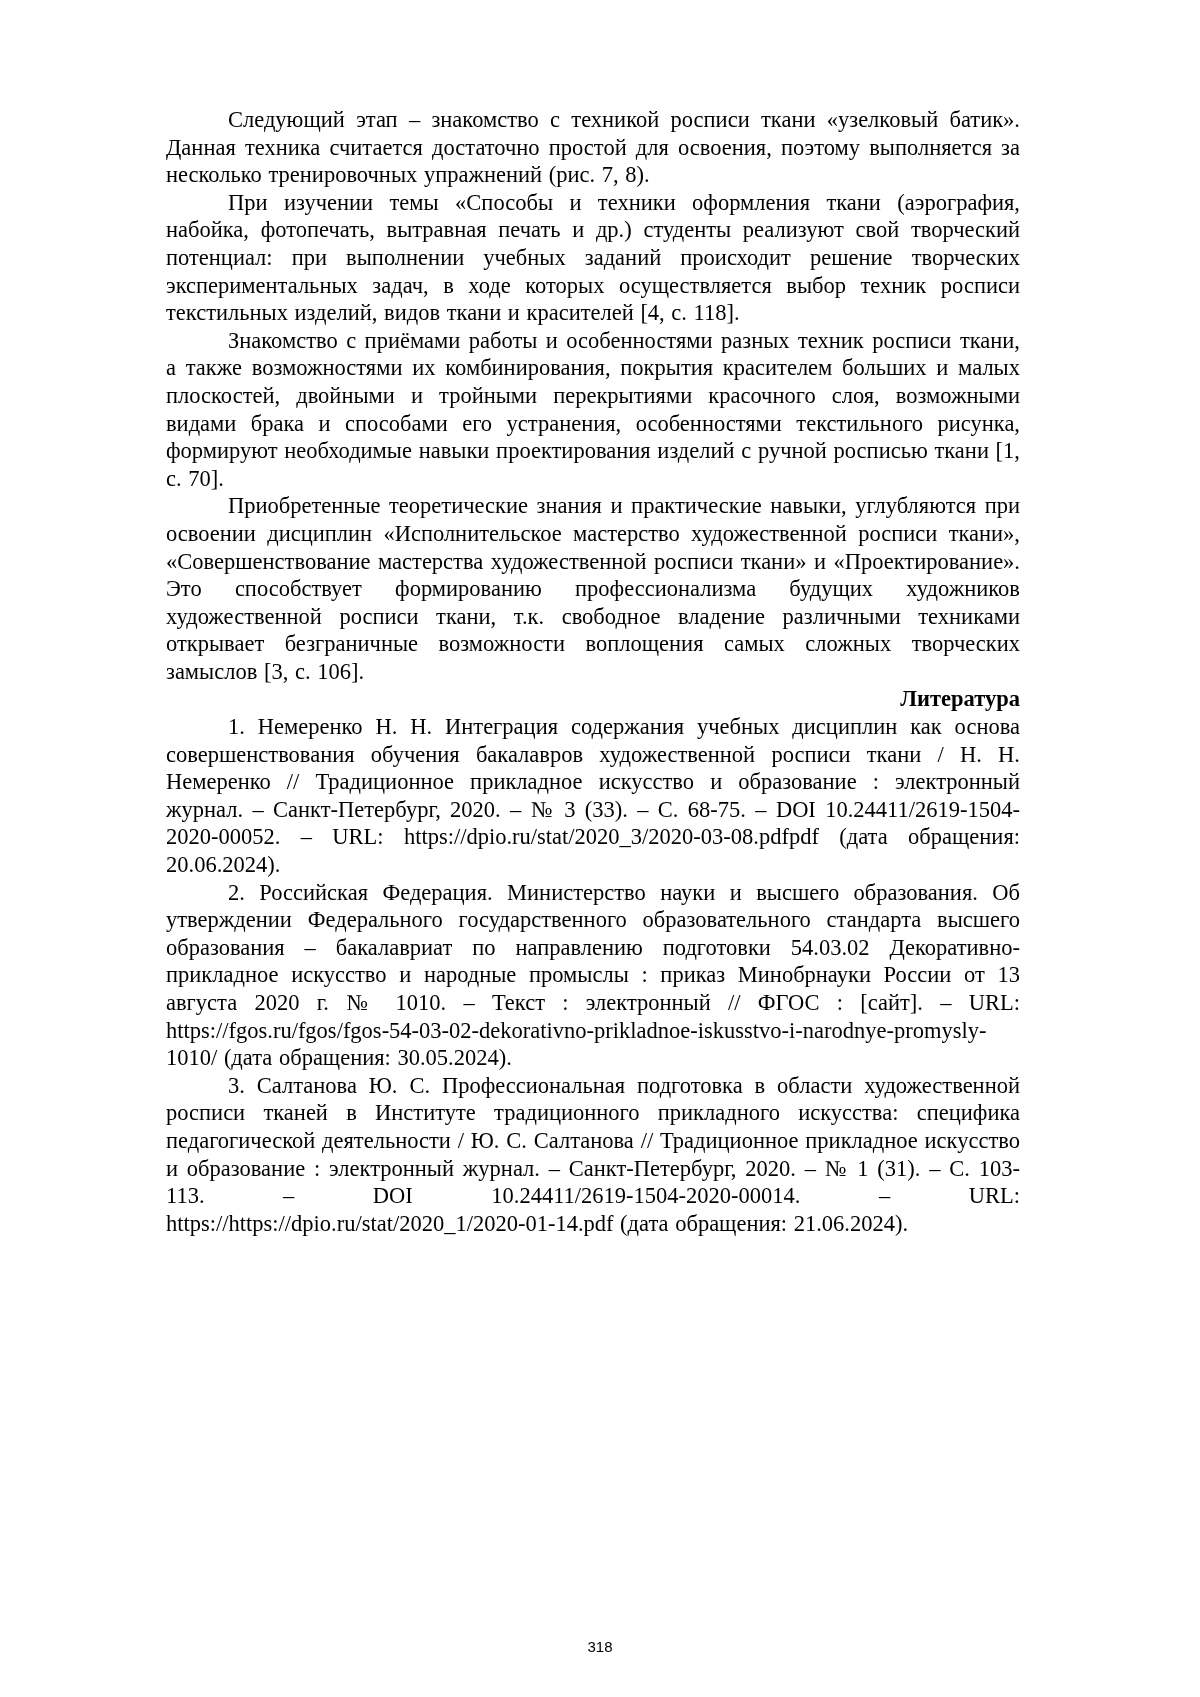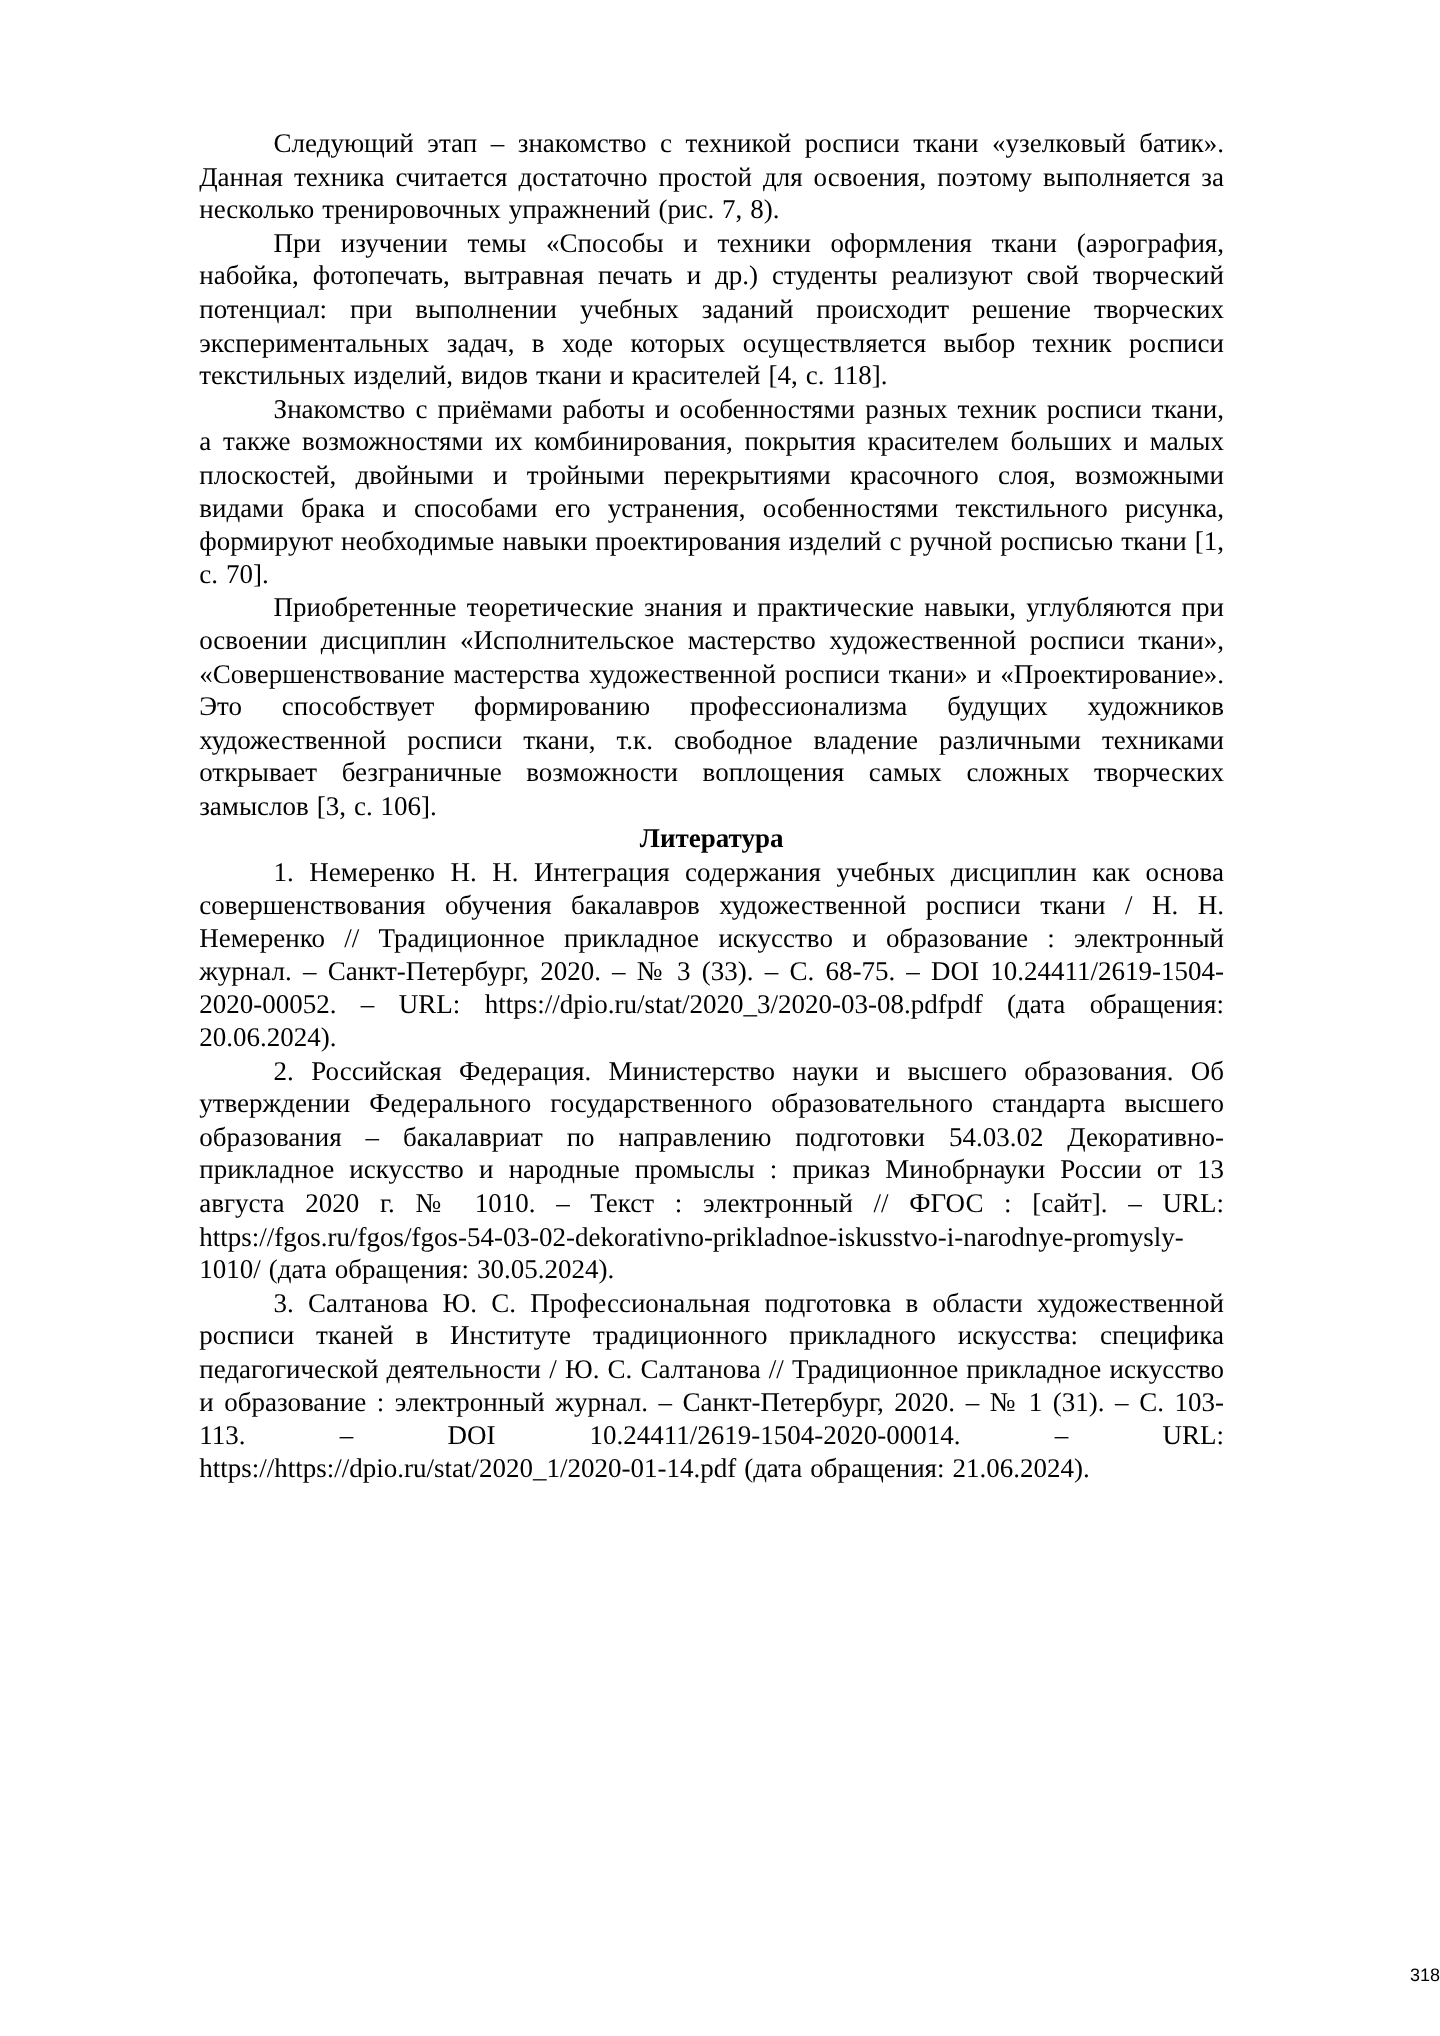--- a/index.html
+++ b/index.html
@@ -27,29 +27,29 @@
     margin: 0;
     text-align: justify;
     text-indent: 62px;
     word-spacing: 1px;
   }
   .lit-heading {
     margin: 0;
     font-size: 22.5px;
     line-height: 27.6px;
     font-weight: bold;
-    text-align: center;
+    text-align: right;
     text-indent: 0;
   }
   .page-footer {
     position: absolute;
     left: 0;
     right: 0;
     bottom: 42px;
-    text-align: right;
+    text-align: center;
     font-size: 15px;
     font-family: "Liberation Sans", sans-serif;
     color: #000000;
   }
 </style>
 </head>
 <body>
 
 <div class="page">
   <div class="body-text">

